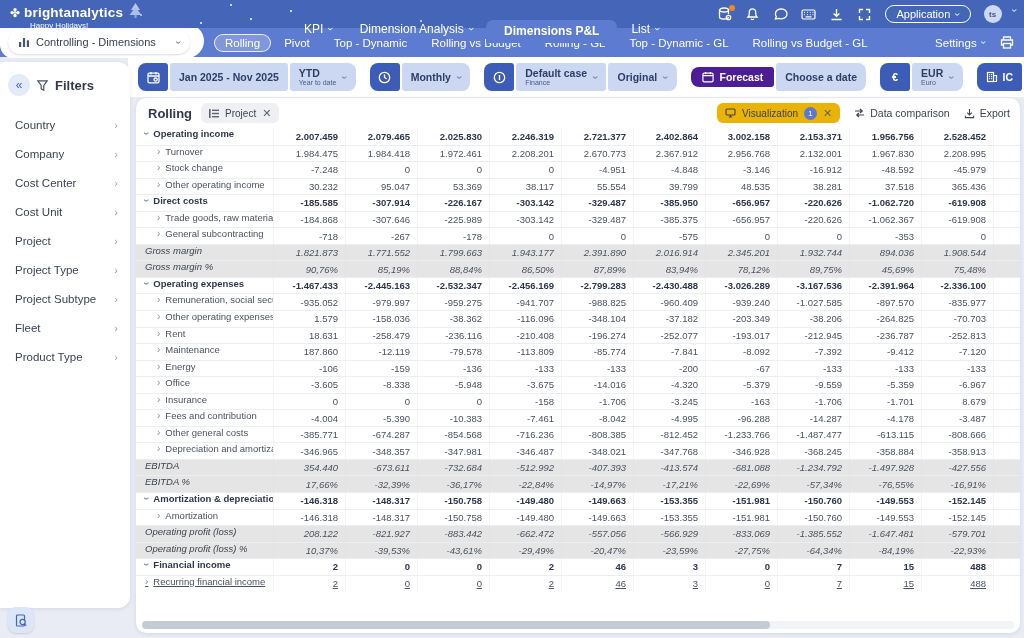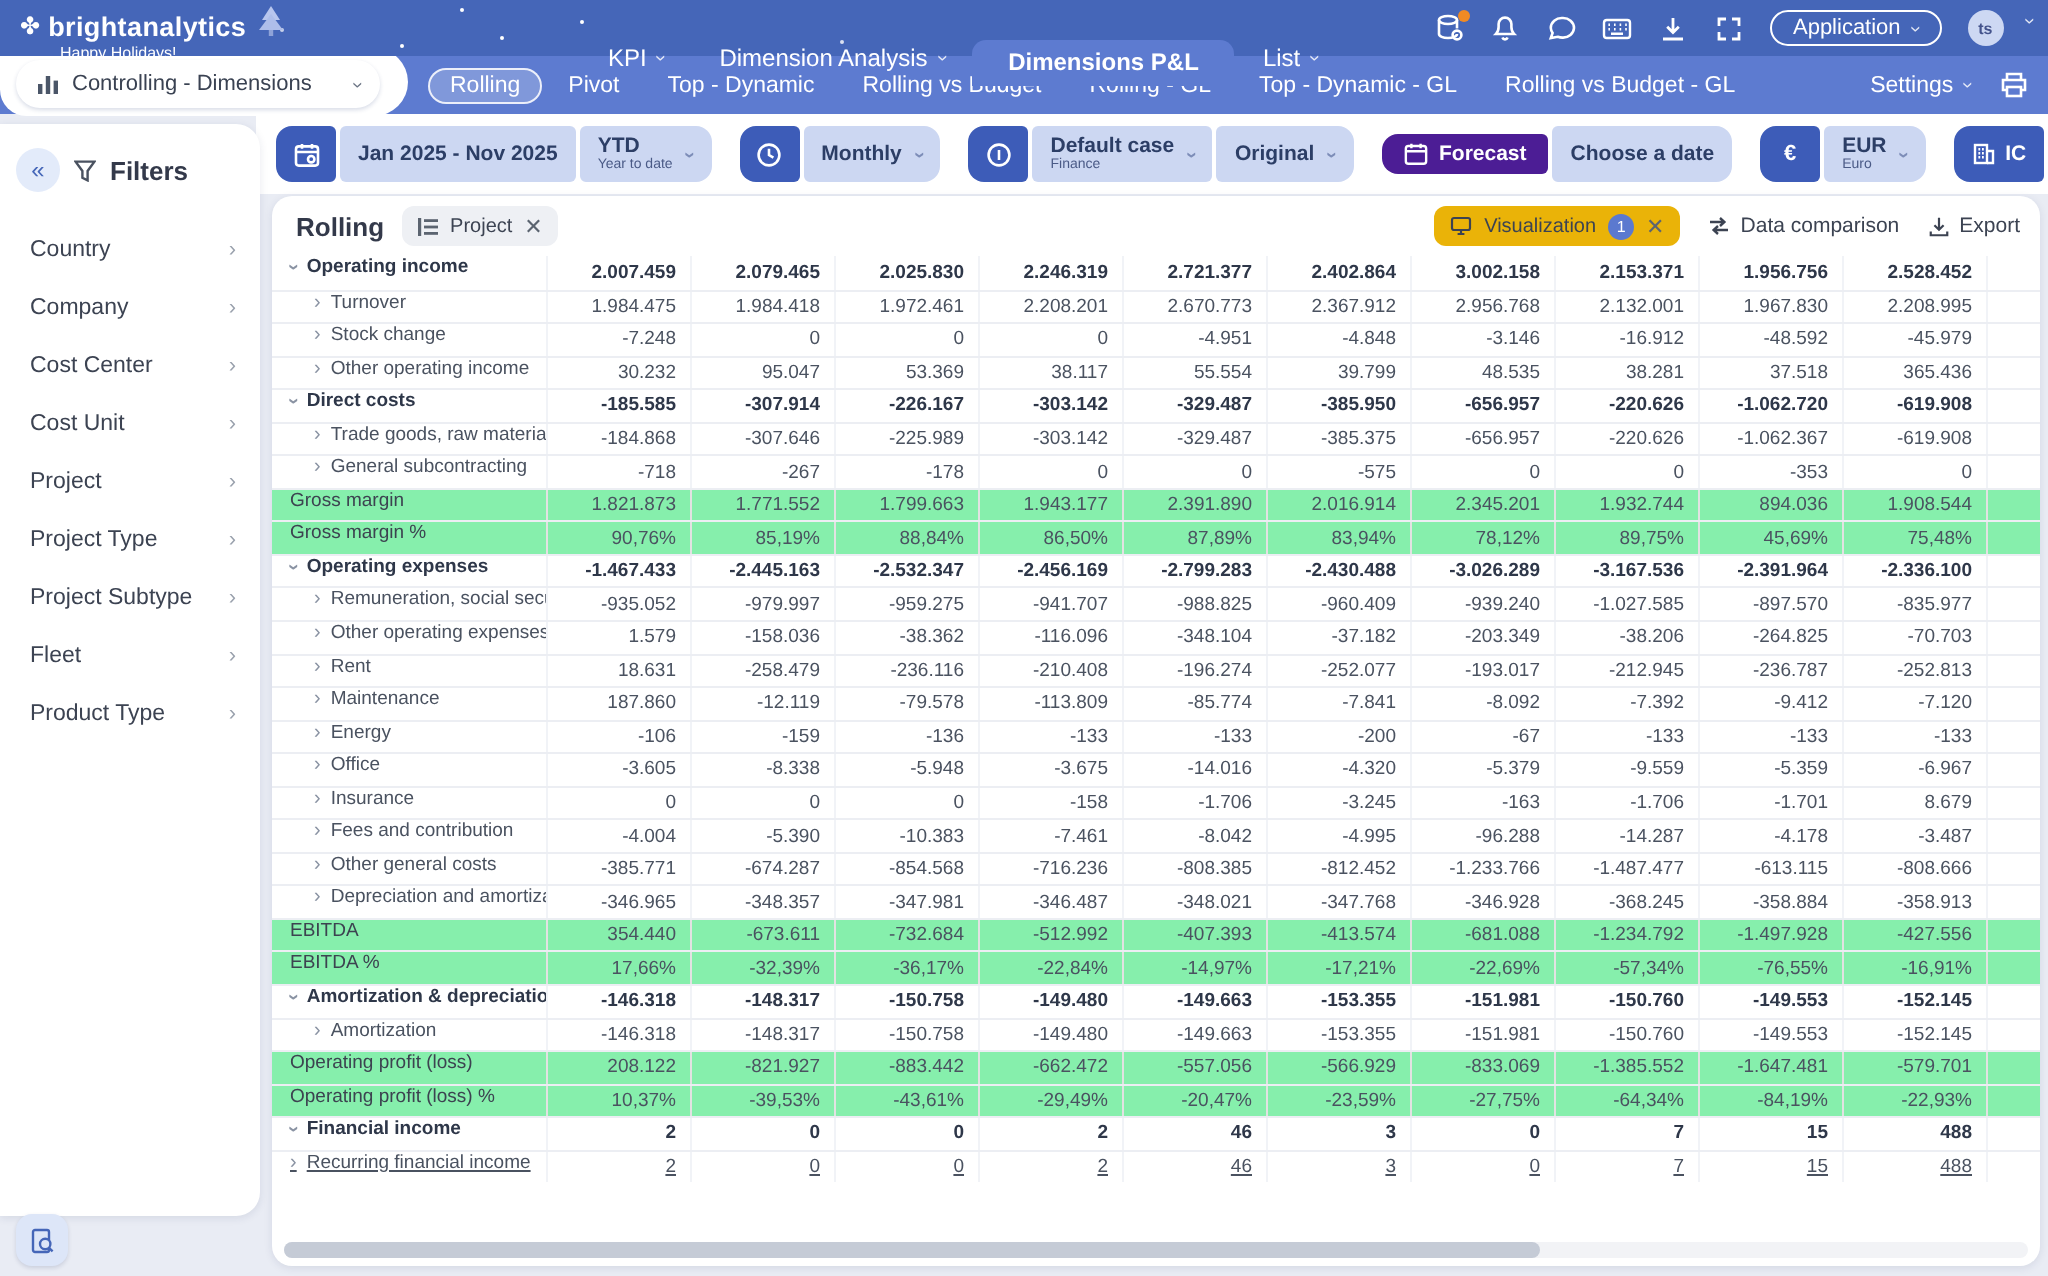--- a/index.html
+++ b/index.html
@@ -79,21 +79,21 @@
   .th { width:72px; flex:none; color:#fff; font-size:10px; font-weight:bold; display:flex; align-items:center; justify-content:flex-end; padding-right:7px; border-left:1px solid rgba(255,255,255,.38); cursor:pointer; }
   .th.extra { flex:1; }
   .tbody { }
   .tr { display:flex; height:16.55px; border-top:1px solid #eceef3; background:#fff; }
   .tr:first-child { border-top:none; }
   .td-label { width:137px; flex:none; display:flex; align-items:flex-start; gap:5px; font-size:9.5px; color:#4a5260; padding-left:9px; overflow:hidden; white-space:nowrap; }
   .td { width:72px; flex:none; display:flex; align-items:center; justify-content:flex-end; padding-right:7px; font-size:9.5px; color:#4a5260; border-left:1px solid #f1f3f7; white-space:nowrap; }
   .td.extra { flex:1; }
   .tr.parent .td-label, .tr.parent .td { font-weight:bold; color:#2e3749; }
   .tr.child .td-label { padding-left:21px; }
-  .tr.computed { background:#86efac; }
+  .tr.computed { background:#e5e5e5;font-style:italic; }
   .tr.computed .td-label { color:#3c4350; }
   .tr.computed .td { border-left-color:#e2e2e2; }
   .tr.link .td-label, .tr.link .td { text-decoration:underline; cursor:pointer; }
   .rchev { font-size:10px; color:#8a93a3; flex:none; cursor:pointer; }
   .rchev.down { transform:rotate(90deg); }
   .hscroll { position:absolute; left:6px; right:6px; bottom:4px; height:8px; background:#f2f3f6; border-radius:4px; }
   .hthumb { width:72%; height:8px; background:#c5cbd6; border-radius:4px; cursor:pointer; }
 </style>
 </head>
 <body>

